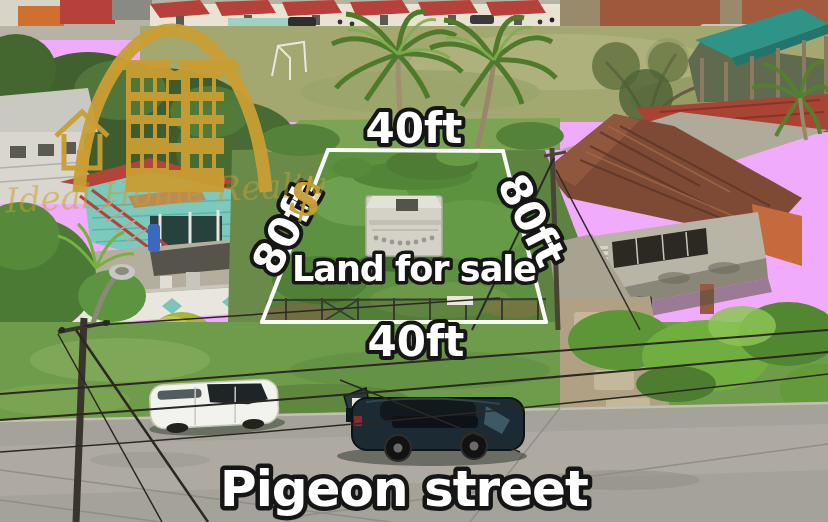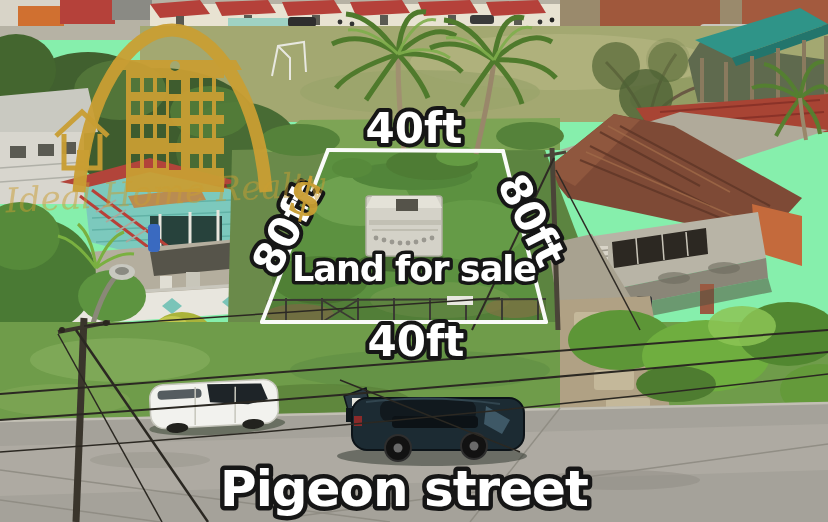--- a/index.html
+++ b/index.html
@@ -1,19 +1,19 @@
 <!DOCTYPE html>
 <html><head>
 <meta charset="utf-8">
 <style>
   html,body{margin:0;padding:0;background:#222;}
   .stage{
     position:relative;width:828px;height:522px;overflow:hidden;
     font-family:"DejaVu Sans","Liberation Sans",sans-serif;
-    background:#86efac;
+    background:#f0abfc;
   }
   svg{display:block}
   .lbl{font-family:"DejaVu Sans","Liberation Sans",sans-serif;font-weight:bold;}
 </style>
 </head>
 <body>
 
 <div class="stage">
 <svg width="828" height="522" viewBox="0 0 828 522">
   <defs>

